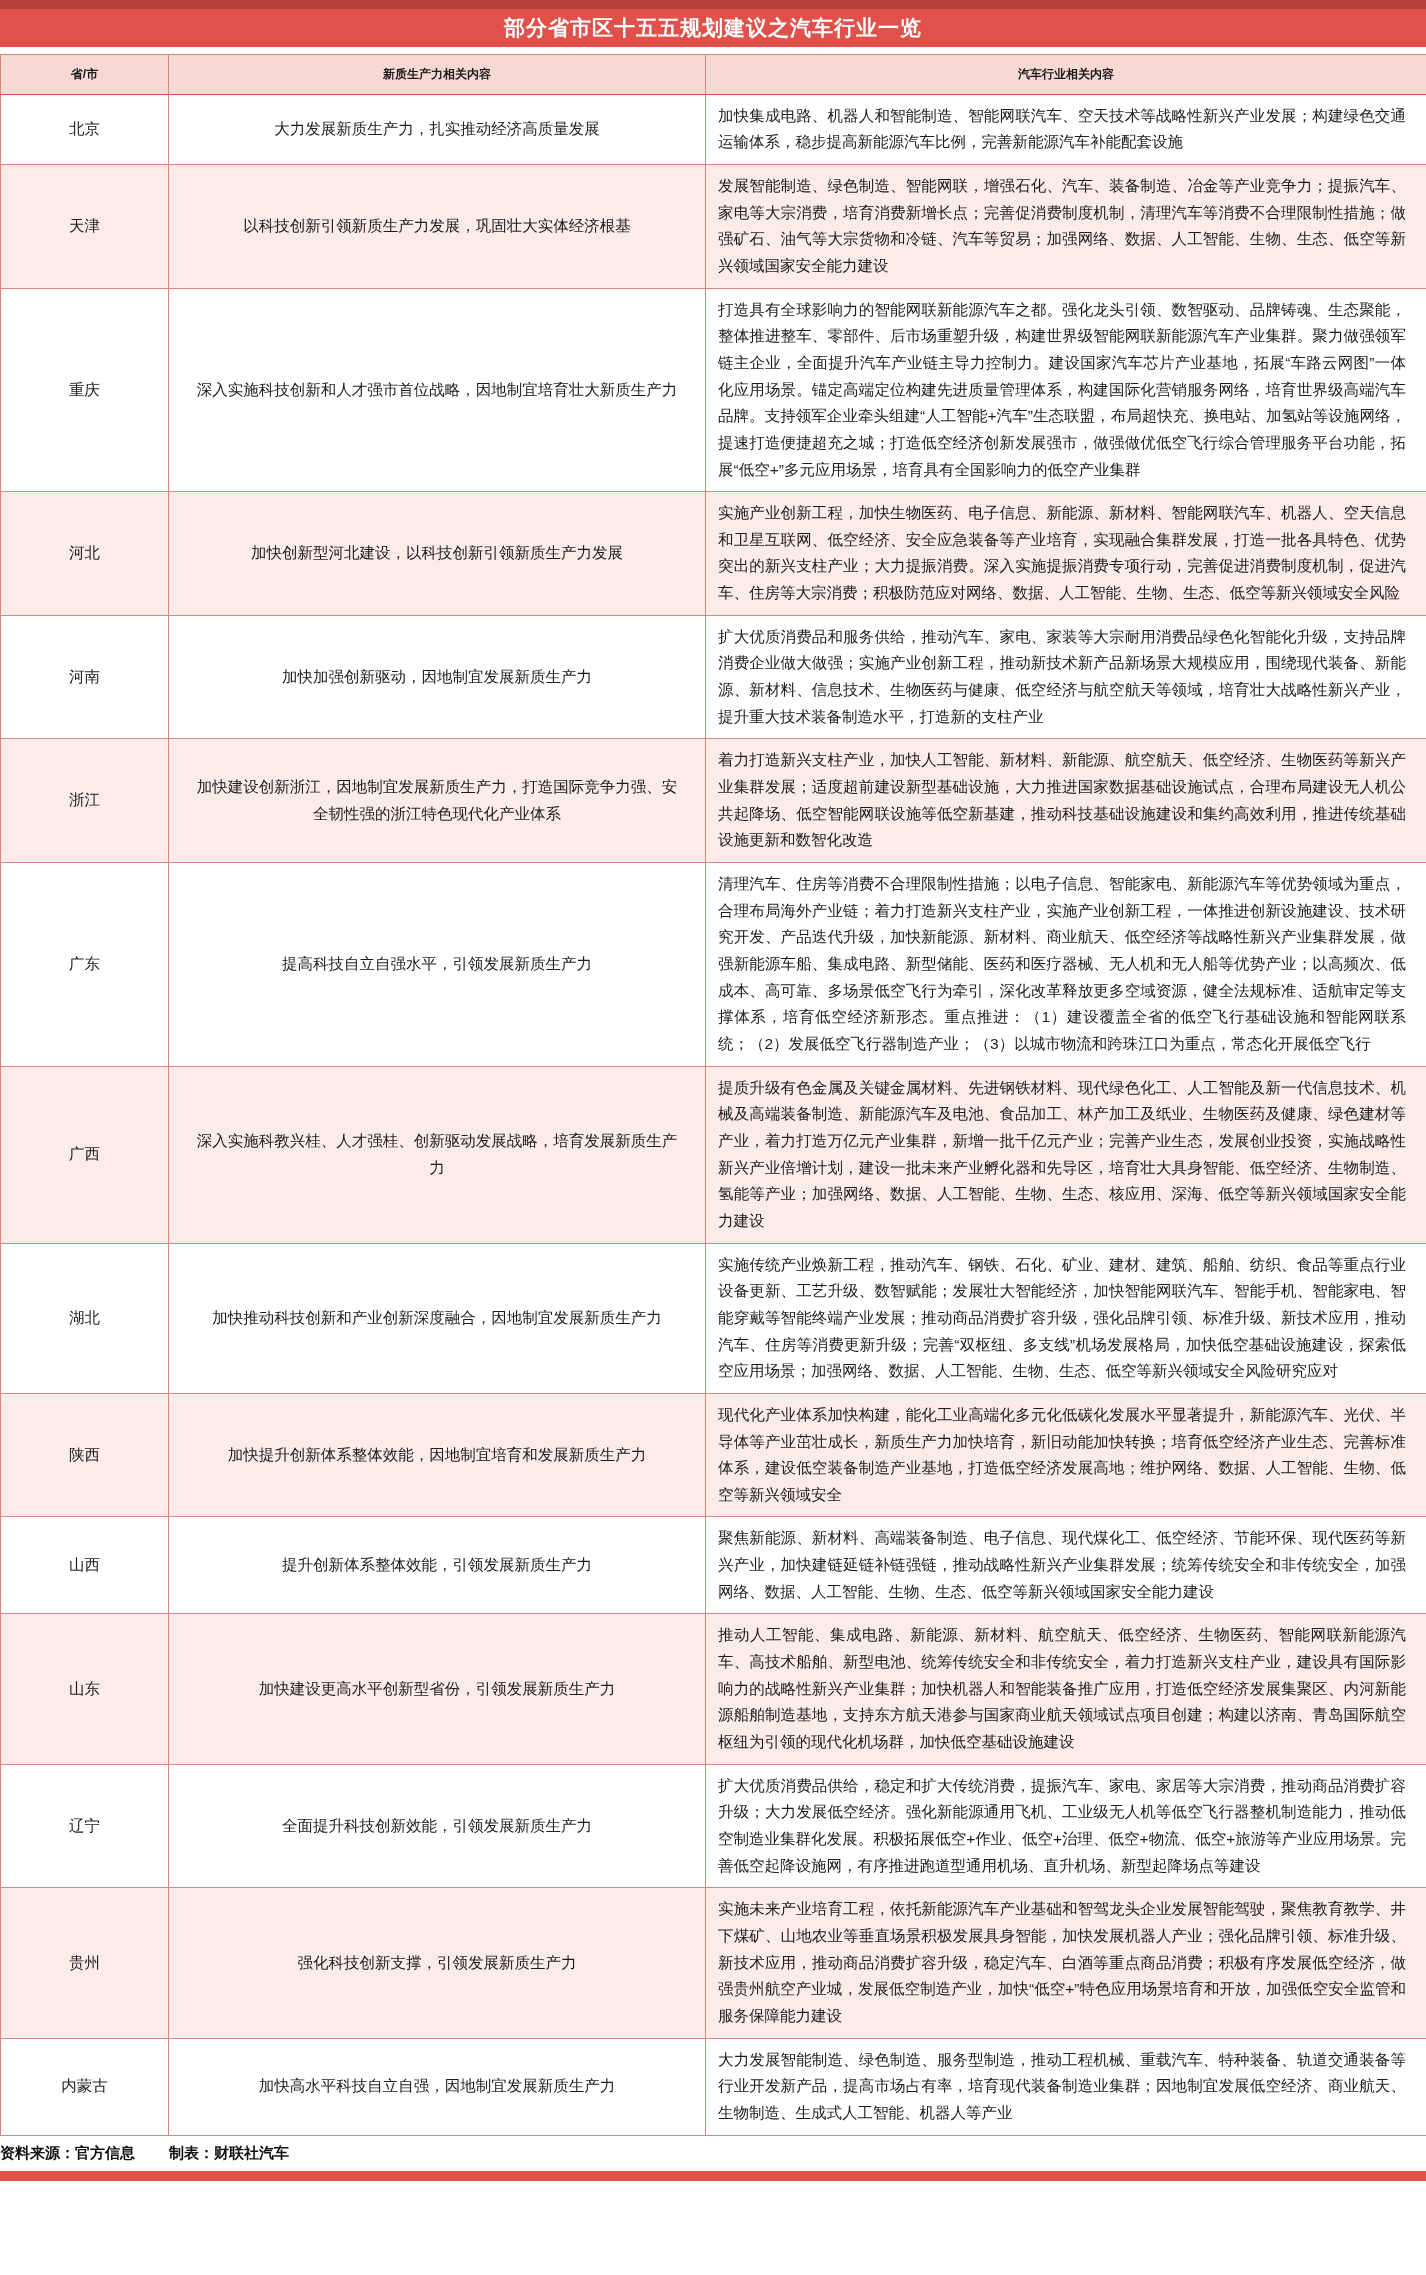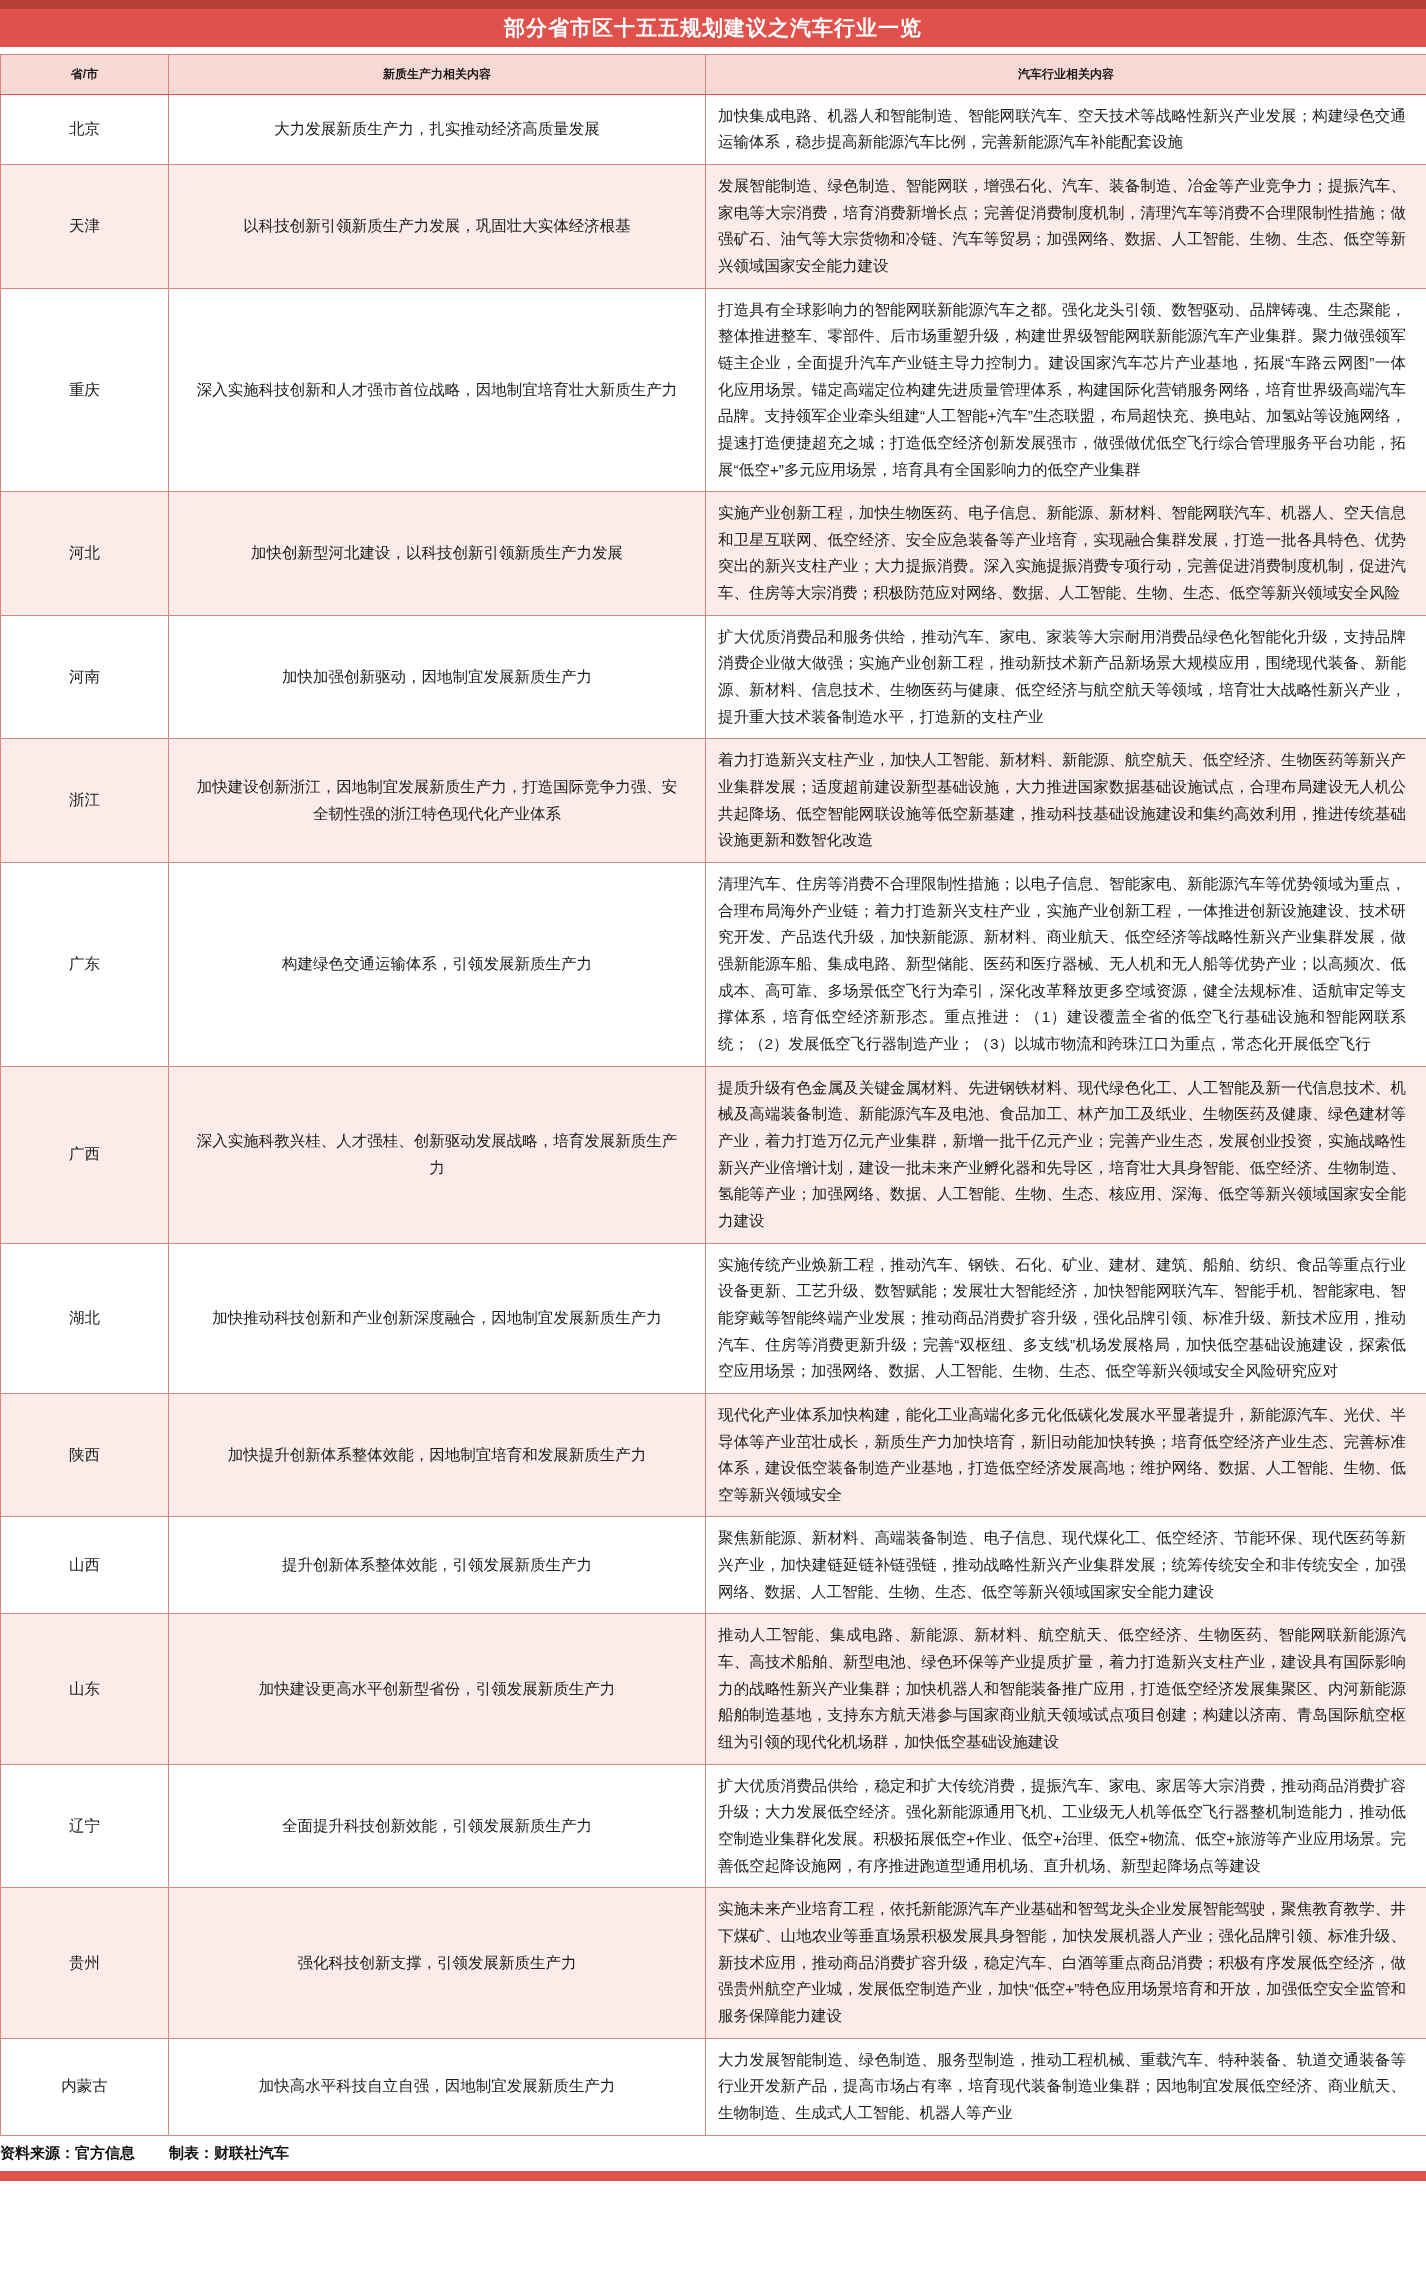--- a/index.html
+++ b/index.html
@@ -97,21 +97,21 @@
     <td class="col-productivity">加快加强创新驱动，因地制宜发展新质生产力</td>
     <td class="col-auto">扩大优质消费品和服务供给，推动汽车、家电、家装等大宗耐用消费品绿色化智能化升级，支持品牌消费企业做大做强；实施产业创新工程，推动新技术新产品新场景大规模应用，围绕现代装备、新能源、新材料、信息技术、生物医药与健康、低空经济与航空航天等领域，培育壮大战略性新兴产业，提升重大技术装备制造水平，打造新的支柱产业</td>
   </tr>
       <tr class="alt">
     <td class="col-province">浙江</td>
     <td class="col-productivity">加快建设创新浙江，因地制宜发展新质生产力，打造国际竞争力强、安全韧性强的浙江特色现代化产业体系</td>
     <td class="col-auto">着力打造新兴支柱产业，加快人工智能、新材料、新能源、航空航天、低空经济、生物医药等新兴产业集群发展；适度超前建设新型基础设施，大力推进国家数据基础设施试点，合理布局建设无人机公共起降场、低空智能网联设施等低空新基建，推动科技基础设施建设和集约高效利用，推进传统基础设施更新和数智化改造</td>
   </tr>
       <tr>
     <td class="col-province">广东</td>
-    <td class="col-productivity">构建绿色交通运输体系，引领发展新质生产力</td>
+    <td class="col-productivity">提高科技自立自强水平，引领发展新质生产力</td>
     <td class="col-auto">清理汽车、住房等消费不合理限制性措施；以电子信息、智能家电、新能源汽车等优势领域为重点，合理布局海外产业链；着力打造新兴支柱产业，实施产业创新工程，一体推进创新设施建设、技术研究开发、产品迭代升级，加快新能源、新材料、商业航天、低空经济等战略性新兴产业集群发展，做强新能源车船、集成电路、新型储能、医药和医疗器械、无人机和无人船等优势产业；以高频次、低成本、高可靠、多场景低空飞行为牵引，深化改革释放更多空域资源，健全法规标准、适航审定等支撑体系，培育低空经济新形态。重点推进：（1）建设覆盖全省的低空飞行基础设施和智能网联系统；（2）发展低空飞行器制造产业；（3）以城市物流和跨珠江口为重点，常态化开展低空飞行</td>
   </tr>
       <tr class="alt">
     <td class="col-province">广西</td>
     <td class="col-productivity">深入实施科教兴桂、人才强桂、创新驱动发展战略，培育发展新质生产力</td>
     <td class="col-auto">提质升级有色金属及关键金属材料、先进钢铁材料、现代绿色化工、人工智能及新一代信息技术、机械及高端装备制造、新能源汽车及电池、食品加工、林产加工及纸业、生物医药及健康、绿色建材等产业，着力打造万亿元产业集群，新增一批千亿元产业；完善产业生态，发展创业投资，实施战略性新兴产业倍增计划，建设一批未来产业孵化器和先导区，培育壮大具身智能、低空经济、生物制造、氢能等产业；加强网络、数据、人工智能、生物、生态、核应用、深海、低空等新兴领域国家安全能力建设</td>
   </tr>
       <tr>
     <td class="col-province">湖北</td>
     <td class="col-productivity">加快推动科技创新和产业创新深度融合，因地制宜发展新质生产力</td>
@@ -123,21 +123,21 @@
     <td class="col-auto">现代化产业体系加快构建，能化工业高端化多元化低碳化发展水平显著提升，新能源汽车、光伏、半导体等产业茁壮成长，新质生产力加快培育，新旧动能加快转换；培育低空经济产业生态、完善标准体系，建设低空装备制造产业基地，打造低空经济发展高地；维护网络、数据、人工智能、生物、低空等新兴领域安全</td>
   </tr>
       <tr>
     <td class="col-province">山西</td>
     <td class="col-productivity">提升创新体系整体效能，引领发展新质生产力</td>
     <td class="col-auto">聚焦新能源、新材料、高端装备制造、电子信息、现代煤化工、低空经济、节能环保、现代医药等新兴产业，加快建链延链补链强链，推动战略性新兴产业集群发展；统筹传统安全和非传统安全，加强网络、数据、人工智能、生物、生态、低空等新兴领域国家安全能力建设</td>
   </tr>
       <tr class="alt">
     <td class="col-province">山东</td>
     <td class="col-productivity">加快建设更高水平创新型省份，引领发展新质生产力</td>
-    <td class="col-auto">推动人工智能、集成电路、新能源、新材料、航空航天、低空经济、生物医药、智能网联新能源汽车、高技术船舶、新型电池、绿色环保等产业提质扩量，着力打造新兴支柱产业，建设具有国际影响力的战略性新兴产业集群；加快机器人和智能装备推广应用，打造低空经济发展集聚区、内河新能源船舶制造基地，支持东方航天港参与国家商业航天领域试点项目创建；构建以济南、青岛国际航空枢纽为引领的现代化机场群，加快低空基础设施建设</td>
+    <td class="col-auto">推动人工智能、集成电路、新能源、新材料、航空航天、低空经济、生物医药、智能网联新能源汽车、高技术船舶、新型电池、统筹传统安全和非传统安全，着力打造新兴支柱产业，建设具有国际影响力的战略性新兴产业集群；加快机器人和智能装备推广应用，打造低空经济发展集聚区、内河新能源船舶制造基地，支持东方航天港参与国家商业航天领域试点项目创建；构建以济南、青岛国际航空枢纽为引领的现代化机场群，加快低空基础设施建设</td>
   </tr>
       <tr>
     <td class="col-province">辽宁</td>
     <td class="col-productivity">全面提升科技创新效能，引领发展新质生产力</td>
     <td class="col-auto">扩大优质消费品供给，稳定和扩大传统消费，提振汽车、家电、家居等大宗消费，推动商品消费扩容升级；大力发展低空经济。强化新能源通用飞机、工业级无人机等低空飞行器整机制造能力，推动低空制造业集群化发展。积极拓展低空+作业、低空+治理、低空+物流、低空+旅游等产业应用场景。完善低空起降设施网，有序推进跑道型通用机场、直升机场、新型起降场点等建设</td>
   </tr>
       <tr class="alt">
     <td class="col-province">贵州</td>
     <td class="col-productivity">强化科技创新支撑，引领发展新质生产力</td>
     <td class="col-auto">实施未来产业培育工程，依托新能源汽车产业基础和智驾龙头企业发展智能驾驶，聚焦教育教学、井下煤矿、山地农业等垂直场景积极发展具身智能，加快发展机器人产业；强化品牌引领、标准升级、新技术应用，推动商品消费扩容升级，稳定汽车、白酒等重点商品消费；积极有序发展低空经济，做强贵州航空产业城，发展低空制造产业，加快“低空+”特色应用场景培育和开放，加强低空安全监管和服务保障能力建设</td>

